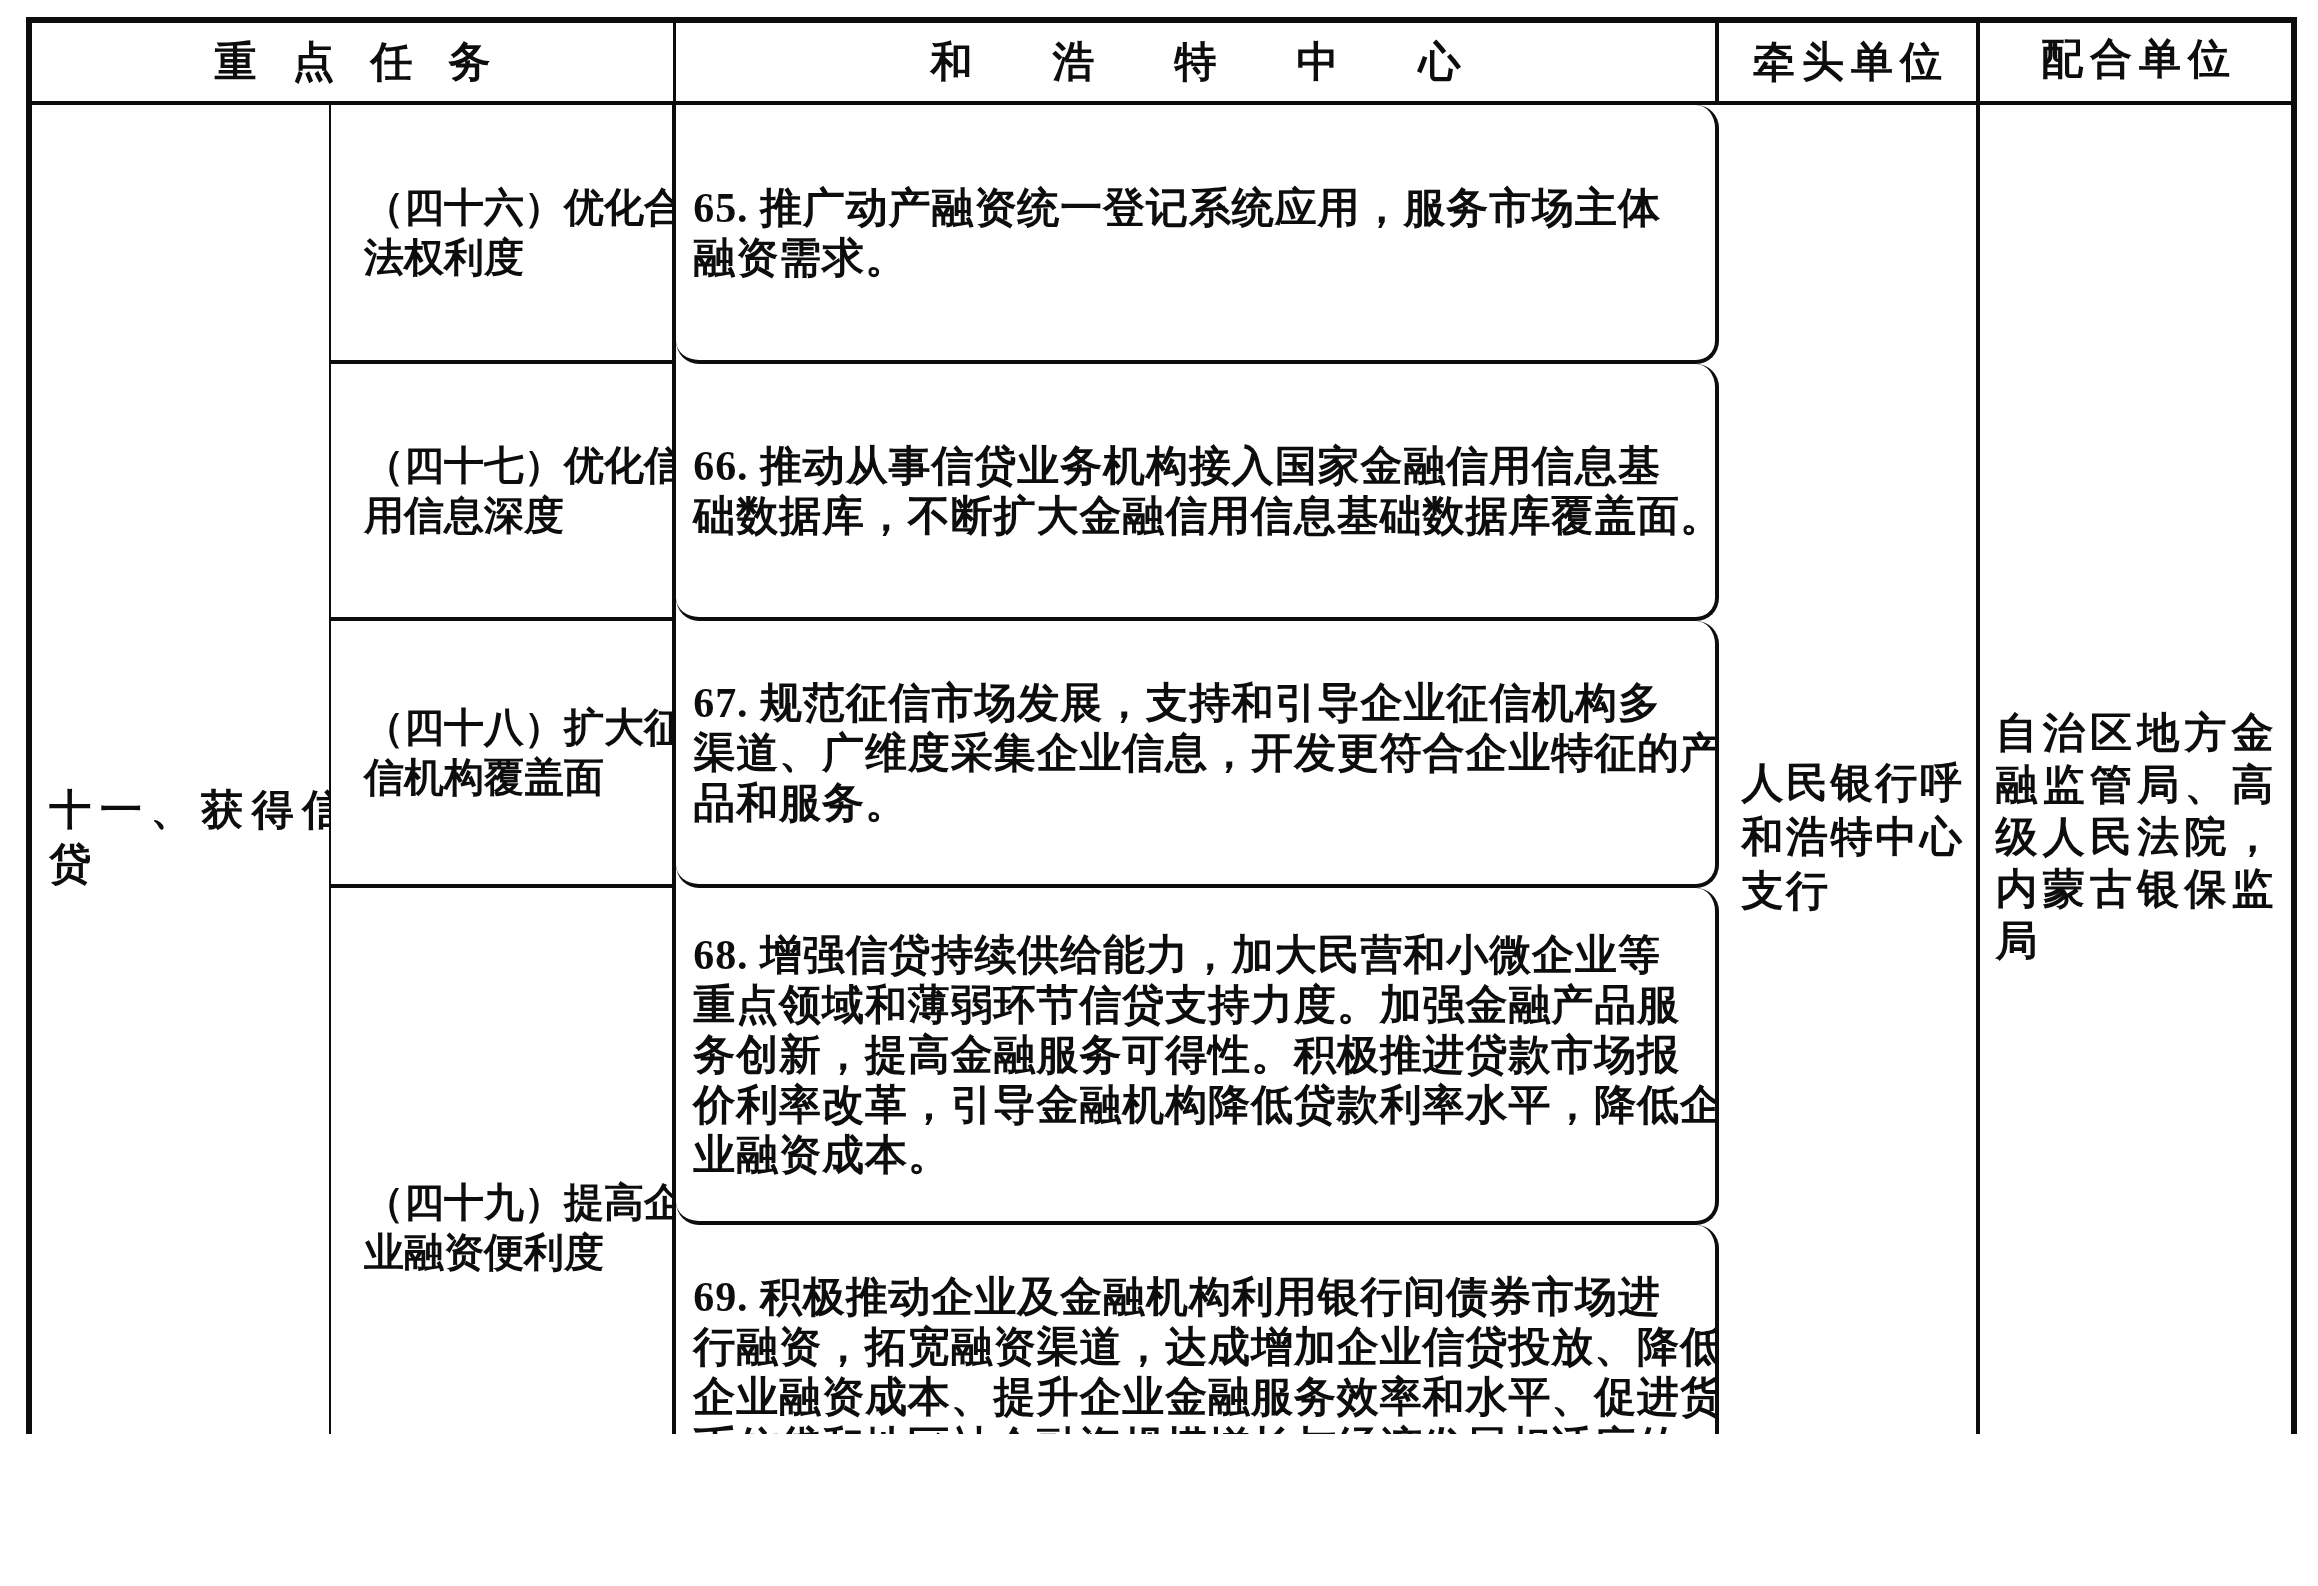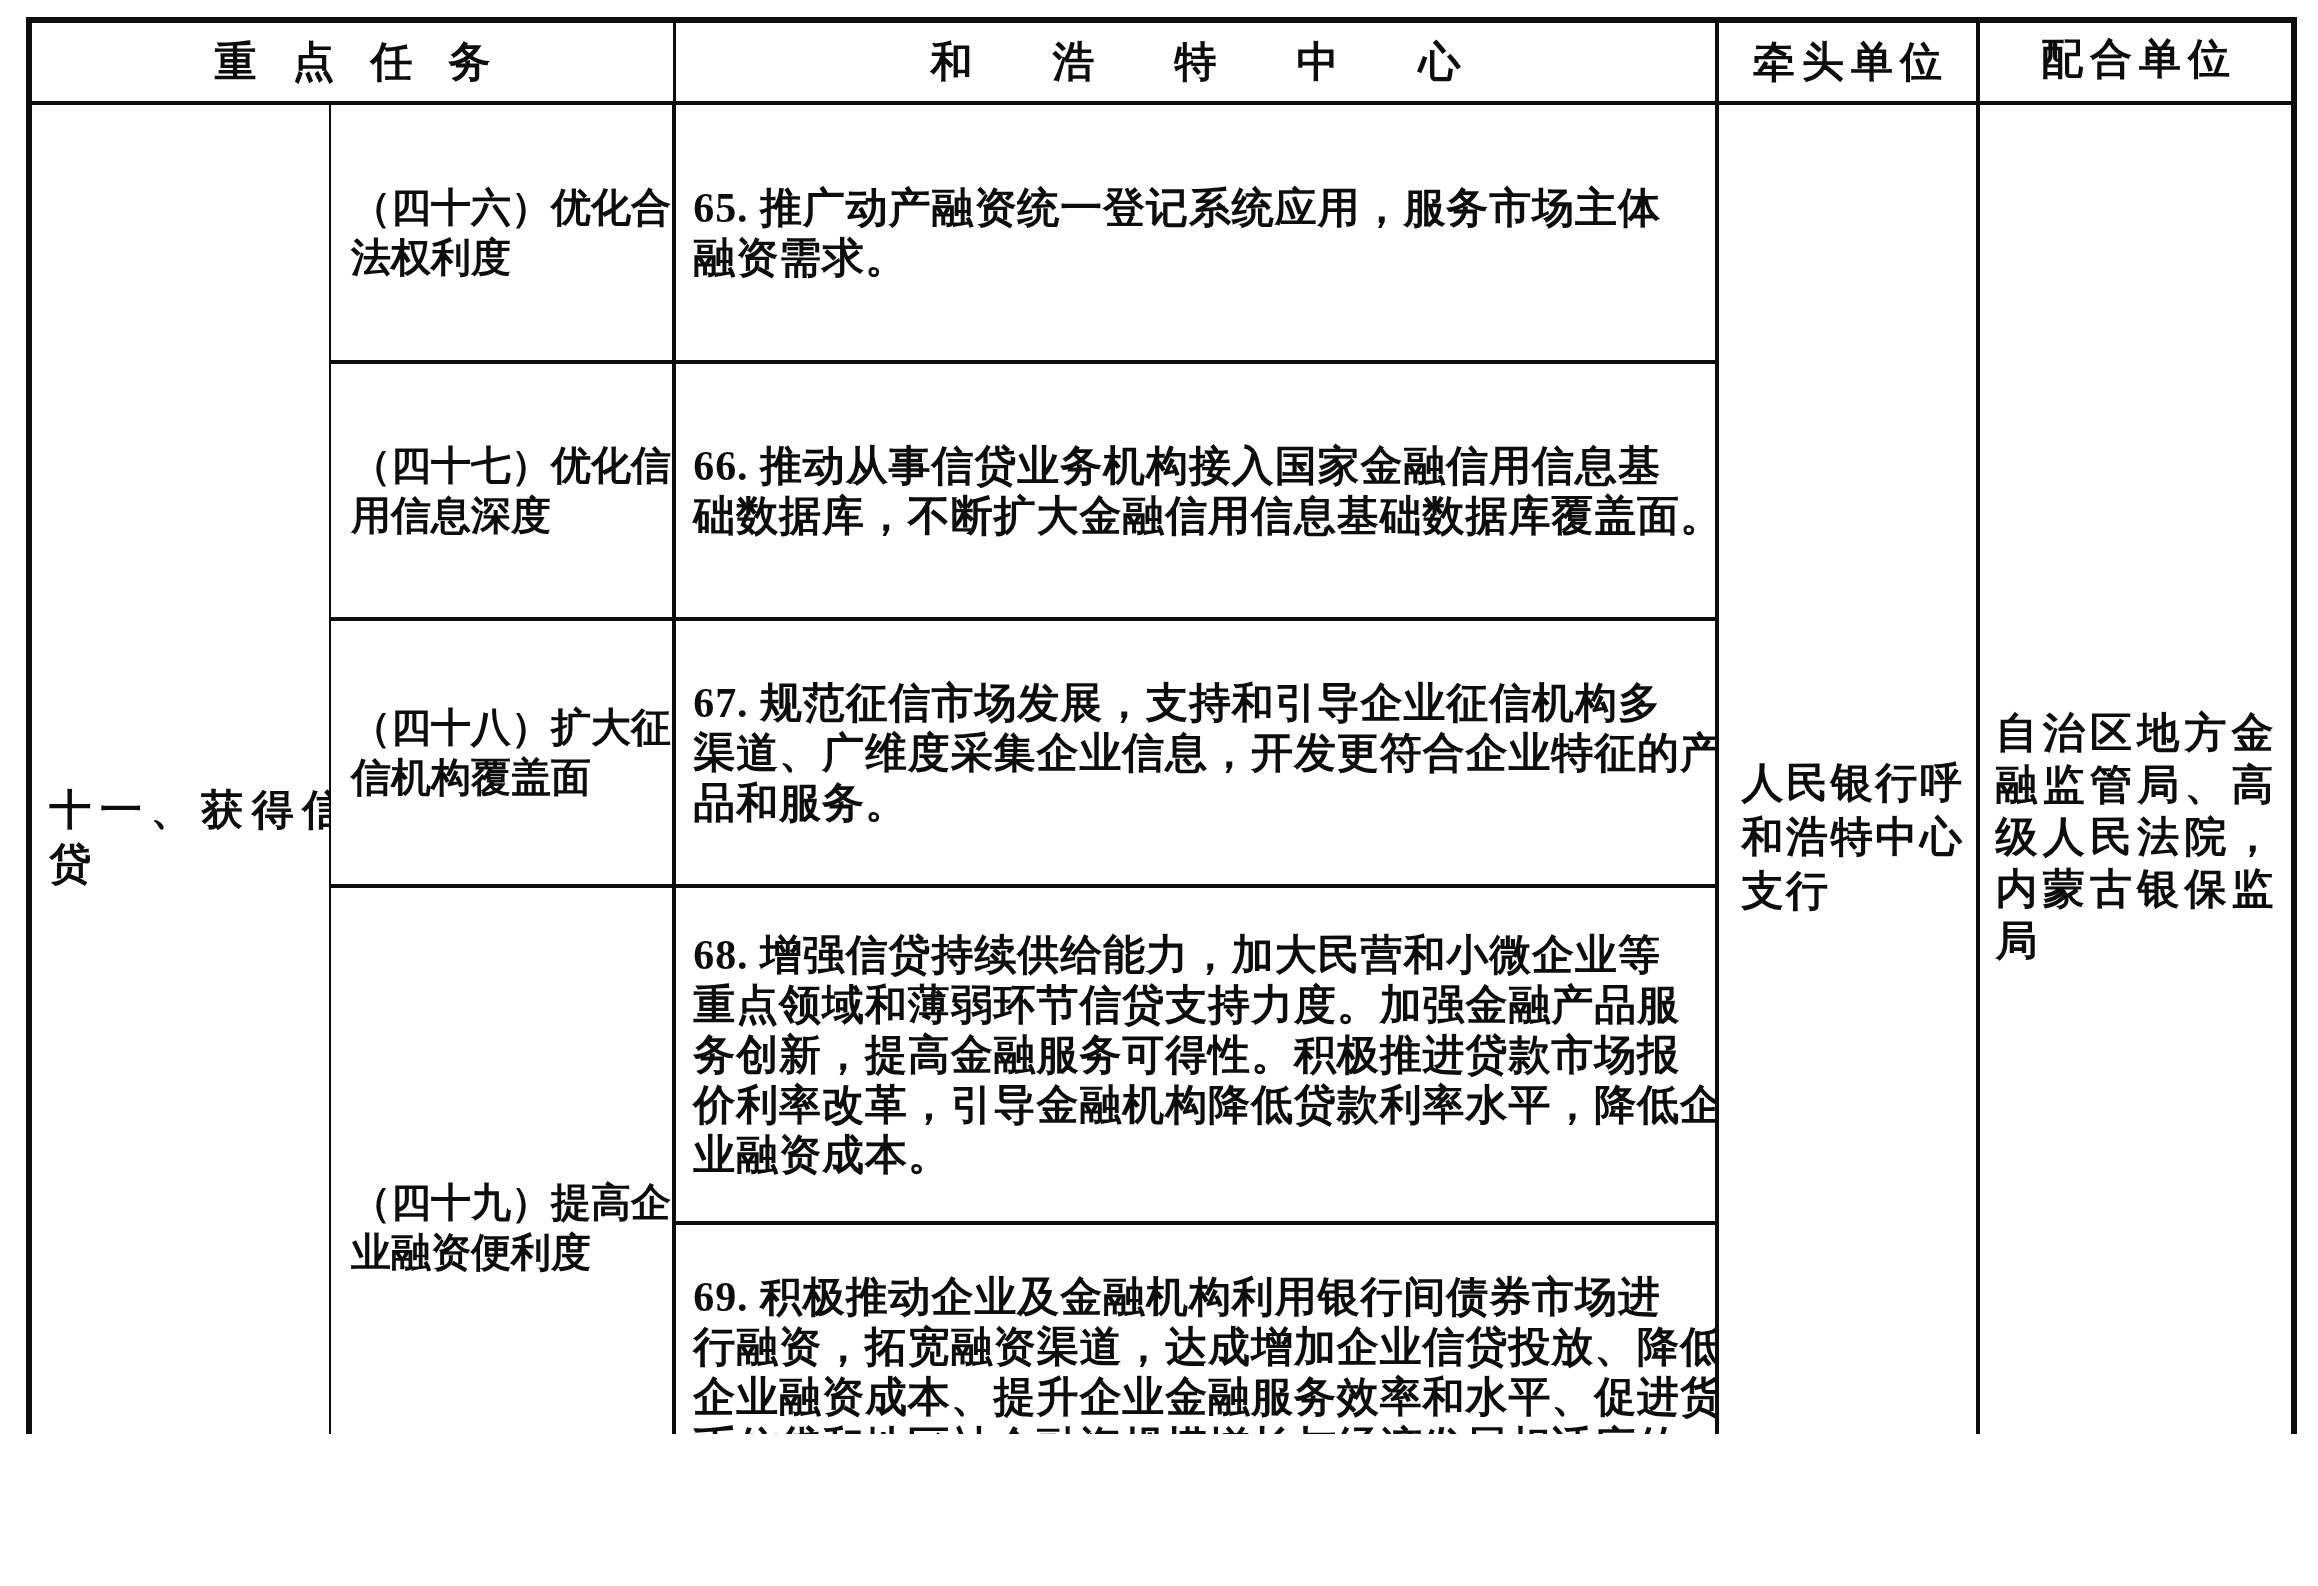--- a/index.html
+++ b/index.html
@@ -65,33 +65,34 @@
     grid-column:1;grid-row:2/7;
     border-right:2.6px solid var(--ink);
     padding-left:17.3px;
   }
   .c-section .body-txt{font-size:42px;letter-spacing:8.6px;line-height:54px;}
 
   
   .c-task{
     grid-column:2;
     border-right:4.3px solid var(--ink);
-    padding-left:20px;
+    padding-left:33px;
   }
   .c-task .body-txt{font-size:40px;letter-spacing:0;line-height:50px;}
   .r2{grid-row:2;border-bottom:4.3px solid var(--ink);}
   .r3{grid-row:3;border-bottom:4.3px solid var(--ink);}
   .r4{grid-row:4;border-bottom:4.3px solid var(--ink);}
   .r56{grid-row:5/7;}
 
   
   .c-meas{
     grid-column:3;
     border-right:4.3px solid var(--ink);
     padding-left:17.3px;
+    border-radius:23px;
   }
   .c-meas .body-txt{font-size:42px;letter-spacing:0.9px;line-height:50px;}
   .m2{grid-row:2;border-bottom:4.3px solid var(--ink);}
   .m3{grid-row:3;border-bottom:4.3px solid var(--ink);}
   .m4{grid-row:4;border-bottom:4.3px solid var(--ink);}
   .m5{grid-row:5;border-bottom:4.3px solid var(--ink);}
   .m6{grid-row:6;}
 
   
   .c-lead{

